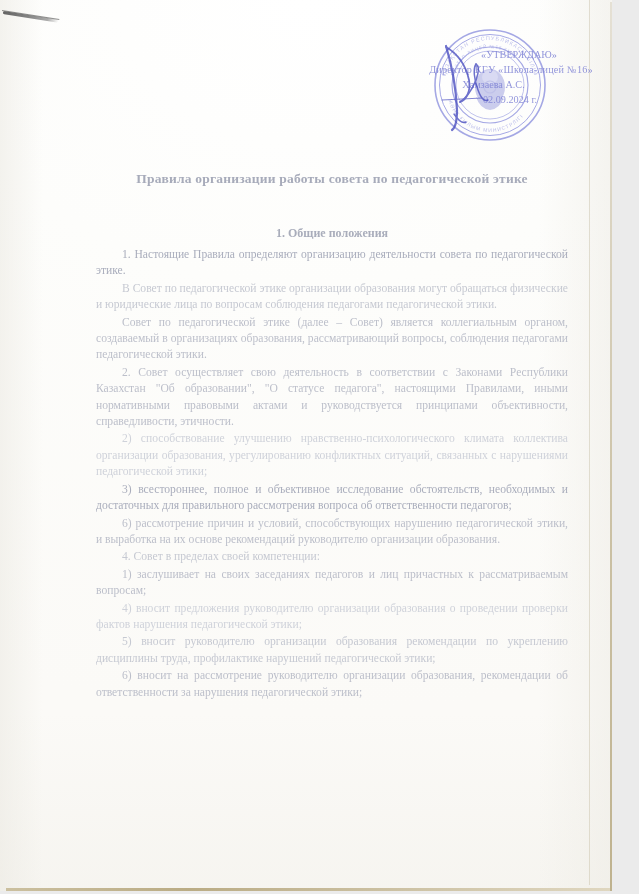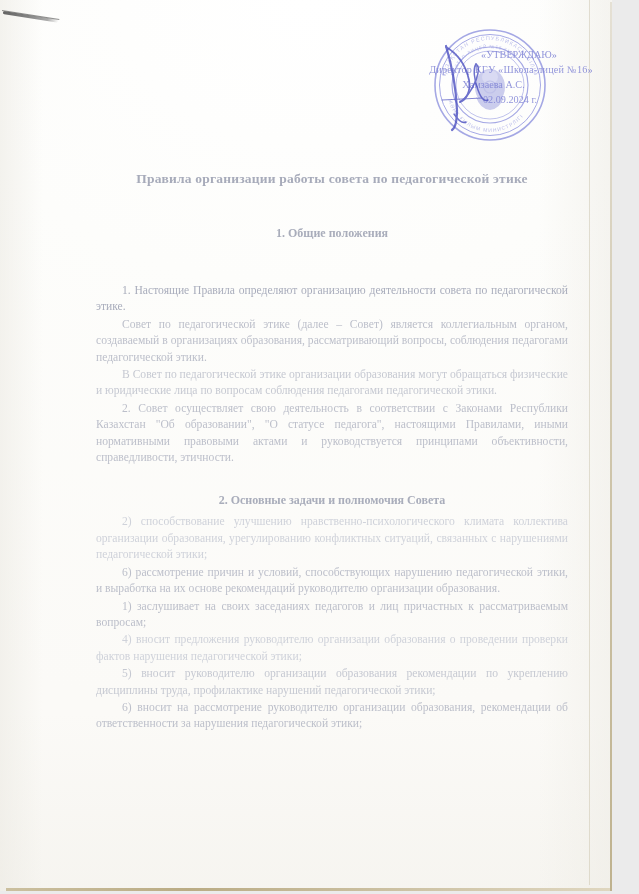--- a/index.html
+++ b/index.html
@@ -128,21 +128,21 @@
   p.para {
     margin: 0;
     font-size: 11.6px;
     line-height: 16.4px;
     text-align: justify;
     text-indent: 26px;
     color: #bcbfca;
     padding-bottom: 1px;
   }
   
-  p.para.strong { color: #a9adbc; margin-top: 36px; }
+  p.para.strong { color: #a9adbc; }
   p.para.faint  { color: #c6c9d2; }
   p.para.vfaint { color: #cfd2da; }
 
   
   #approval {
     position: absolute;
     left: 416px;
     top: 47px;
     width: 212px;
     color: #7b7fd4;
@@ -243,27 +243,28 @@
     <div class="ln ln4">02.09.2024 г.</div>
   </div>
 
   <div id="content" class="noselect">
 
     <h1 class="doc-title">Правила организации работы совета по педагогической этике</h1>
 
     <h2 class="sec-heading">1. Общие положения</h2>
 
     <p class="para strong">1. Настоящие Правила определяют организацию деятельности совета по педагогической этике.</p>
+    <p class="para faint">В Совет по педагогической этике организации образования могут обращаться физические и юридические лица по вопросам соблюдения педагогами педагогической этики.</p>
     <p class="para">Совет по педагогической этике (далее – Совет) является коллегиальным органом, создаваемый в организациях образования, рассматривающий вопросы, соблюдения педагогами педагогической этики.</p>
-    <p class="para faint">В Совет по педагогической этике организации образования могут обращаться физические и юридические лица по вопросам соблюдения педагогами педагогической этики.</p>
     <p class="para">2. Совет осуществляет свою деятельность в соответствии с Законами Республики Казахстан "Об образовании", "О статусе педагога", настоящими Правилами, иными нормативными правовыми актами и руководствуется принципами объективности, справедливости, этичности.</p>
 
-    <h2 class="sec-heading tight">2. Основные задачи и полномочия Совета</h2>
 
     <p class="para vfaint">2) способствование улучшению нравственно-психологического климата коллектива организации образования, урегулированию конфликтных ситуаций, связанных с нарушениями педагогической этики;</p>
+    <p class="para strong">3) всестороннее, полное и объективное исследование обстоятельств, необходимых и достаточных для правильного рассмотрения вопроса об ответственности педагогов;</p>
     <p class="para">6) рассмотрение причин и условий, способствующих нарушению педагогической этики, и выработка на их основе рекомендаций руководителю организации образования.</p>
+    <p class="para faint">4. Совет в пределах своей компетенции:</p>
     <p class="para">1) заслушивает на своих заседаниях педагогов и лиц причастных к рассматриваемым вопросам;</p>
     <p class="para vfaint">4) вносит предложения руководителю организации образования о проведении проверки фактов нарушения педагогической этики;</p>
     <p class="para faint">5) вносит руководителю организации образования рекомендации по укреплению дисциплины труда, профилактике нарушений педагогической этики;</p>
     <p class="para">6) вносит на рассмотрение руководителю организации образования, рекомендации об ответственности за нарушения педагогической этики;</p>
 
   </div>
 </div>
 
 </body></html>

